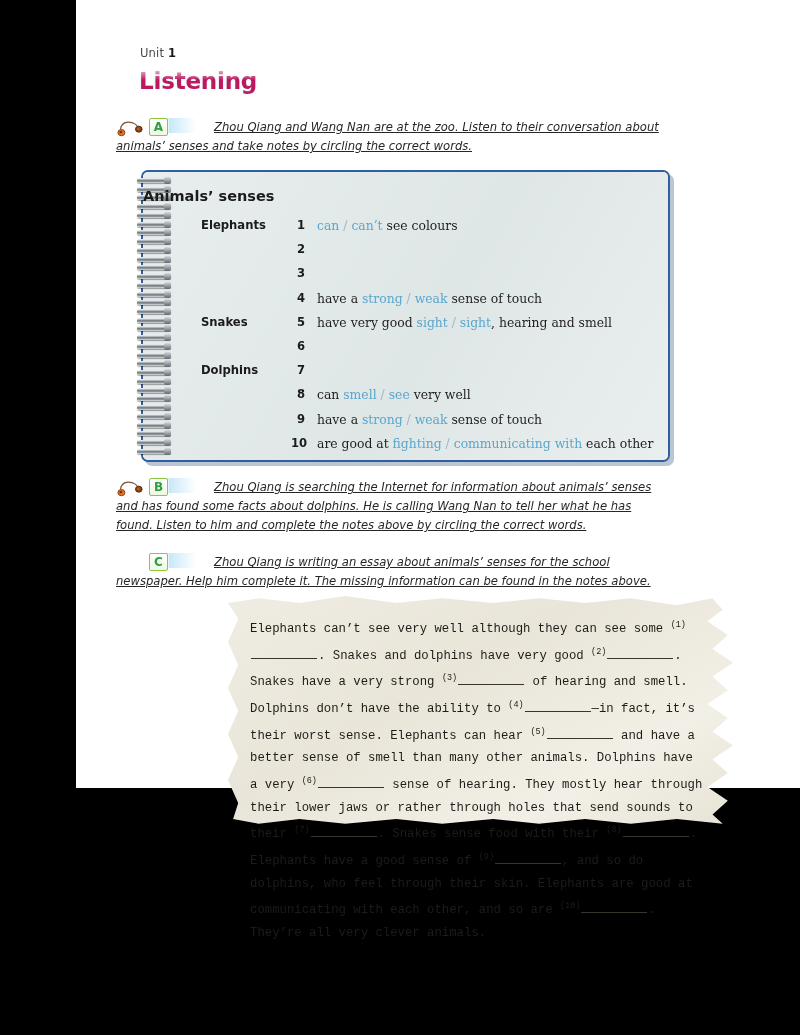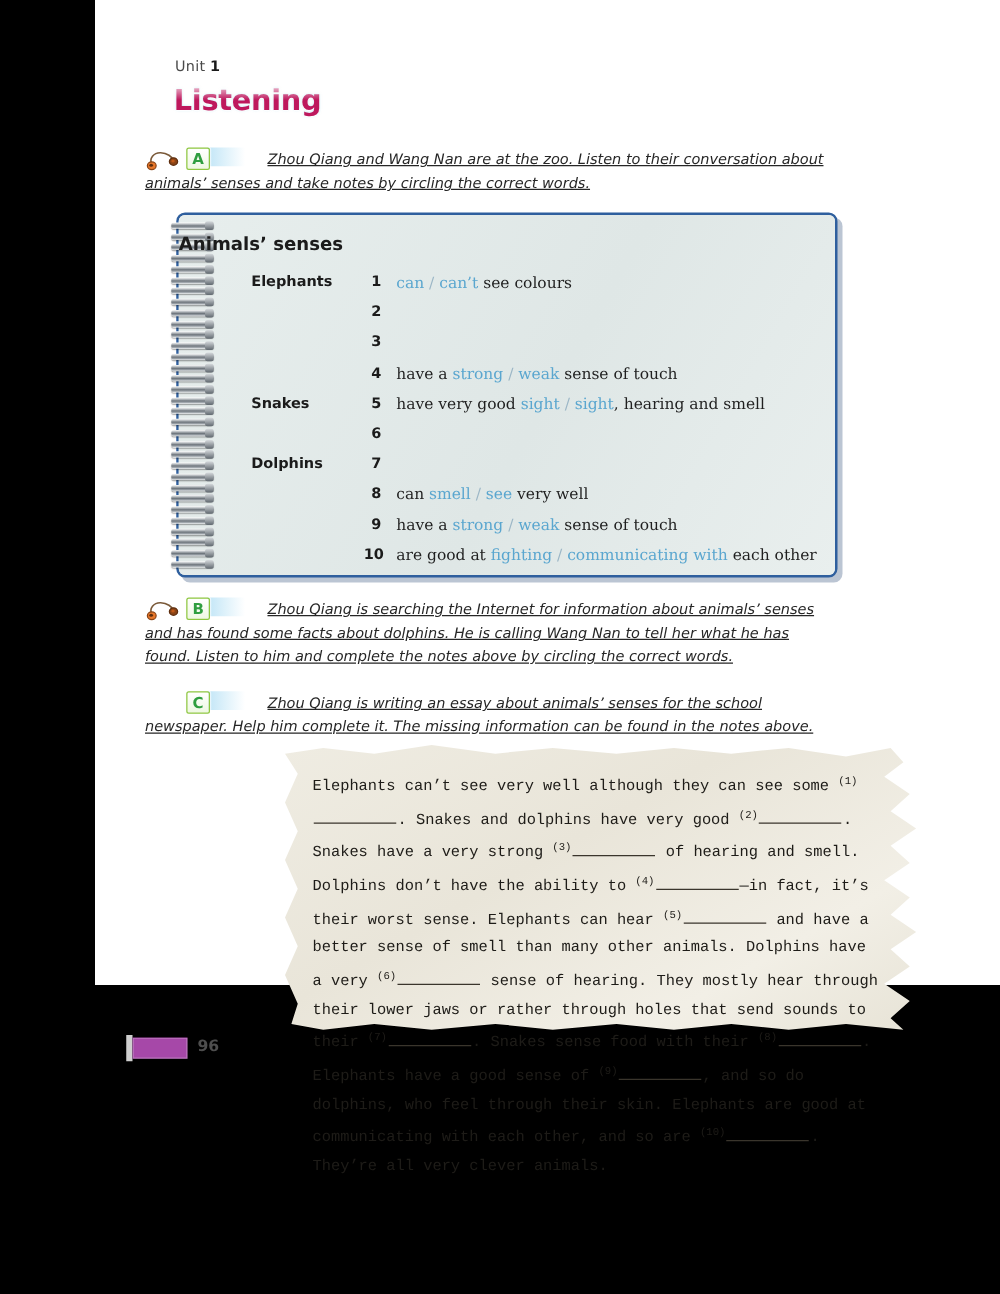--- a/index.html
+++ b/index.html
@@ -292,19 +292,14 @@
     <div class="badge-highlight"></div>
     <div class="badge badge-plain">C</div>
     <p class="task-text">Zhou Qiang is writing an essay about animals’ senses for the school newspaper. Help him complete it. The missing information can be found in the notes above.</p>
   </div>
 
   <div class="paper-wrap">
     <div class="paper"></div>
     <div class="paper-text" id="essay-text"><span>Elephants can’t see very well although they can see some </span><sup>(1)</sup><span class="blank"></span><span>. Snakes and dolphins have very good </span><sup>(2)</sup><span class="blank"></span><span>. Snakes have a very strong </span><sup>(3)</sup><span class="blank"></span><span> of hearing and smell. Dolphins don’t have the ability to </span><sup>(4)</sup><span class="blank"></span><span>—in fact, it’s their worst sense. Elephants can hear </span><sup>(5)</sup><span class="blank"></span><span> and have a better sense of smell than many other animals. Dolphins have a very </span><sup>(6)</sup><span class="blank"></span><span> sense of hearing. They mostly hear through their lower jaws or rather through holes that send sounds to their </span><sup>(7)</sup><span class="blank"></span><span>. Snakes sense food with their </span><sup>(8)</sup><span class="blank"></span><span>. Elephants have a good sense of </span><sup>(9)</sup><span class="blank"></span><span>, and so do dolphins, who feel through their skin. Elephants are good at communicating with each other, and so are </span><sup>(10)</sup><span class="blank"></span><span>. They’re all very clever animals.</span></div>
   </div>
 
-  <div class="footer">
-    <div class="footer-edge"></div>
-    <div class="footer-bar"></div>
-    <div class="footer-num">96</div>
-  </div>
 
 </div>
 
 </body></html>

